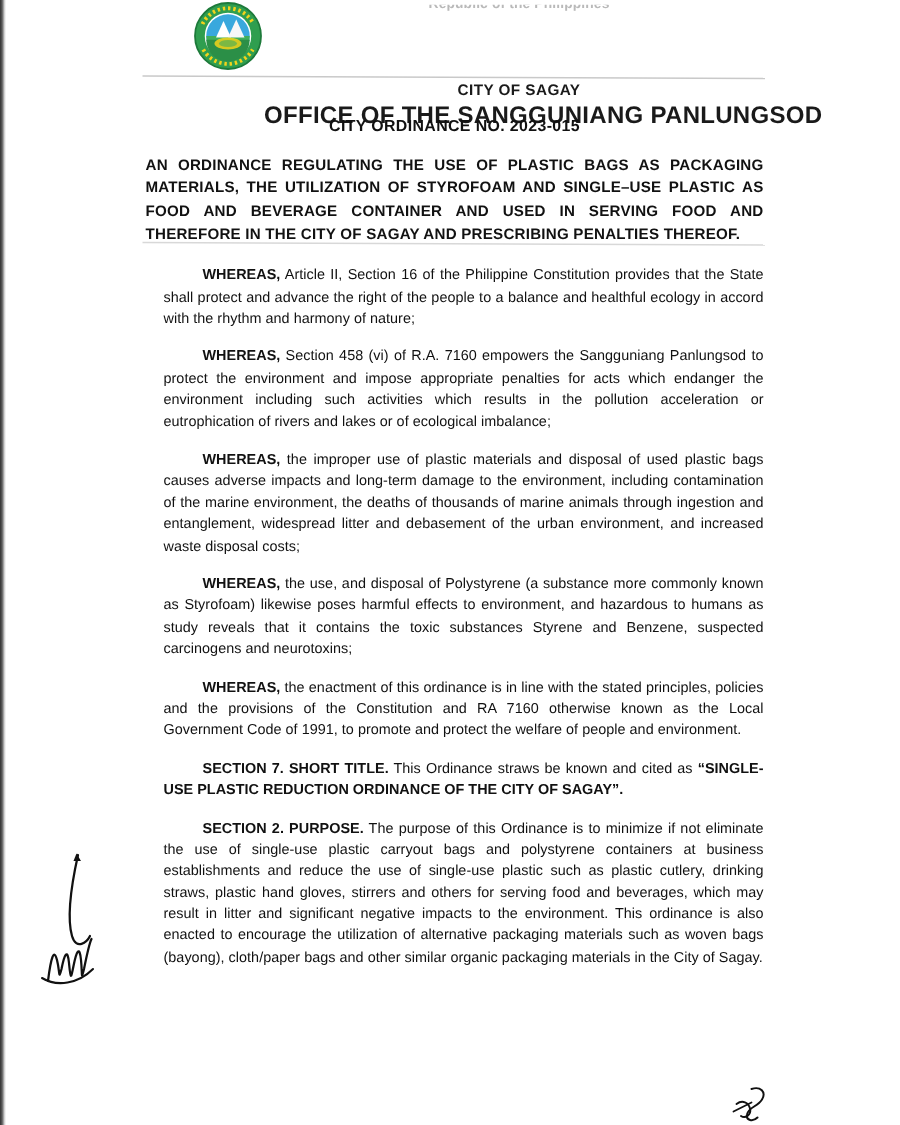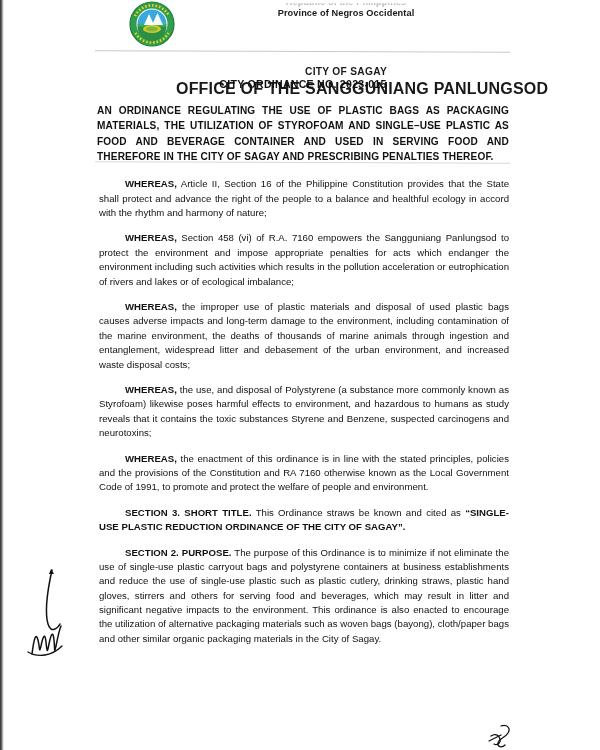--- a/index.html
+++ b/index.html
@@ -105,21 +105,21 @@
     font-weight: bold;
     line-height: 1.52;
     text-align: justify;
     letter-spacing: 0.15px;
     margin-bottom: 13px;
   }
   p.para {
     font-size: 9.6px;
     line-height: 1.5;
     text-align: justify;
-    margin: 0 0 11px 2px;
+    margin: 0 0 11px 12px;
     text-indent: 26px;
     letter-spacing: 0.02px;
   }
   b.lead { font-weight: bold; }
 
   
   .signature {
     position: absolute;
     left: 18px;
     top: 566px;
@@ -156,21 +156,20 @@
         <path d="M24 24 L29.5 12 L35 24 Z" fill="#f7f7f7"></path>
         <ellipse cx="24" cy="28" rx="9" ry="4" fill="#f2d31b" opacity="0.85"></ellipse>
         <ellipse cx="24" cy="28" rx="6" ry="2.4" fill="#3fae5a" opacity="0.6"></ellipse>
         <path d="M7 15 a19 19 0 0 1 34 0" fill="none" stroke="#f2d31b" stroke-width="2.6" stroke-dasharray="1.6 1.9"></path>
         <path d="M7.5 32 a19 19 0 0 0 33 0" fill="none" stroke="#f2d31b" stroke-width="2.6" stroke-dasharray="1.6 1.9"></path>
       </svg>
     </div>
 
     <div class="header-lines">
       <div class="hl faded">Republic of the Philippines</div>
-      <div class="hl">Province of Negros Occidental</div>
       <div class="hl big">CITY OF SAGAY</div>
       <div class="hl wide">OFFICE OF THE SANGGUNIANG PANLUNGSOD</div>
     </div>
   </div>
 
   <div class="rule top"></div>
   <div class="rule second"></div>
 
   <div class="content">
 
@@ -194,21 +193,21 @@
     <p class="para">
       <b class="lead">WHEREAS,</b><span> the use, and disposal of Polystyrene (a substance more commonly known as Styrofoam) likewise poses harmful effects to environment, and hazardous to humans as study reveals that it contains the toxic substances Styrene and Benzene, suspected carcinogens and neurotoxins;</span>
     </p>
 
     <p class="para">
       <b class="lead">WHEREAS,</b><span> the enactment of this ordinance is in line with the stated principles, policies and the provisions of the Constitution and RA 7160 otherwise known as the Local Government Code of 1991, to promote and protect the welfare of people and environment.</span>
     </p>
 
 
     <p class="para">
-      <b class="lead">SECTION 3. SHORT TITLE.</b><span>  This Ordinance straws be known and cited as </span><b class="lead">“SINGLE-USE PLASTIC REDUCTION ORDINANCE OF THE CITY OF SAGAY”.</b>
+      <b class="lead">SECTION 7. SHORT TITLE.</b><span>  This Ordinance straws be known and cited as </span><b class="lead">“SINGLE-USE PLASTIC REDUCTION ORDINANCE OF THE CITY OF SAGAY”.</b>
     </p>
 
     <p class="para">
       <b class="lead">SECTION 2. PURPOSE.</b><span> The purpose of this Ordinance is to minimize if not eliminate the use of single-use plastic carryout bags and polystyrene containers at business establishments and reduce the use of single-use plastic such as plastic cutlery, drinking straws, plastic hand gloves, stirrers and others for serving food and beverages, which may result in litter and significant negative impacts to the environment.  This ordinance is also enacted to encourage the utilization of alternative packaging materials such as woven bags (bayong), cloth/paper bags and other similar organic packaging materials in the City of Sagay.</span>
     </p>
 
   </div>
 
   <div class="signature">
     <svg width="62" height="130" viewBox="0 0 62 130">

